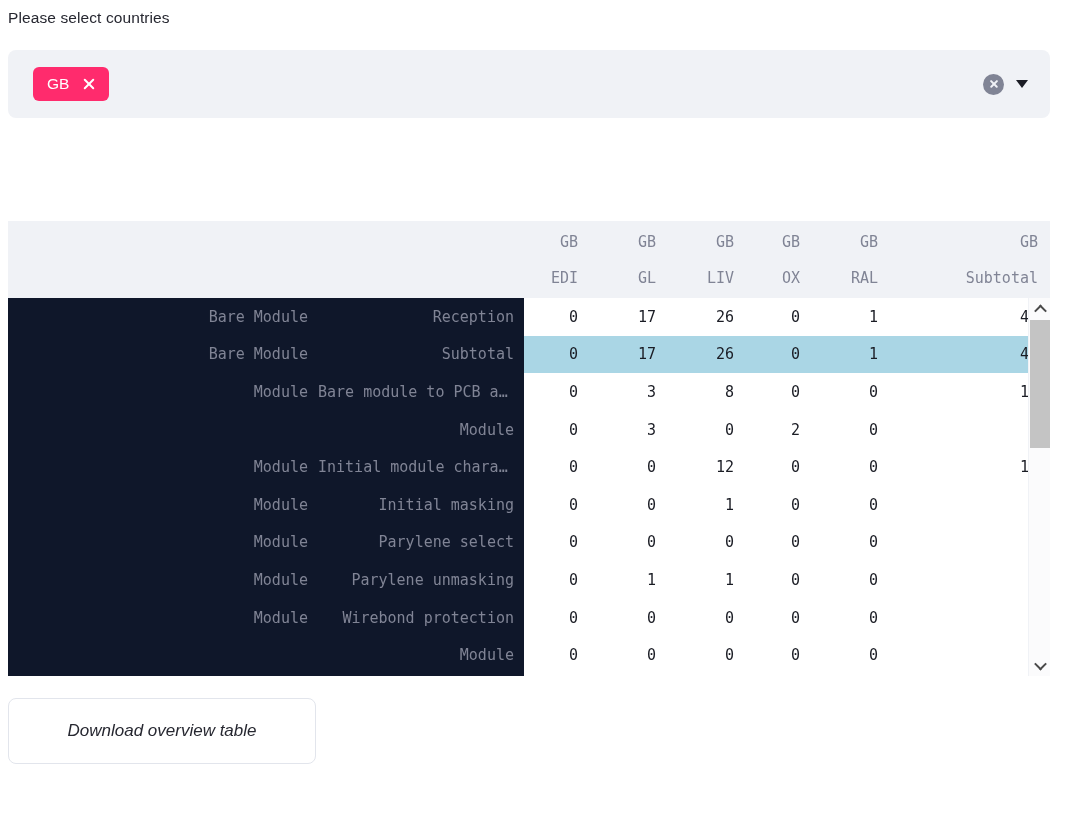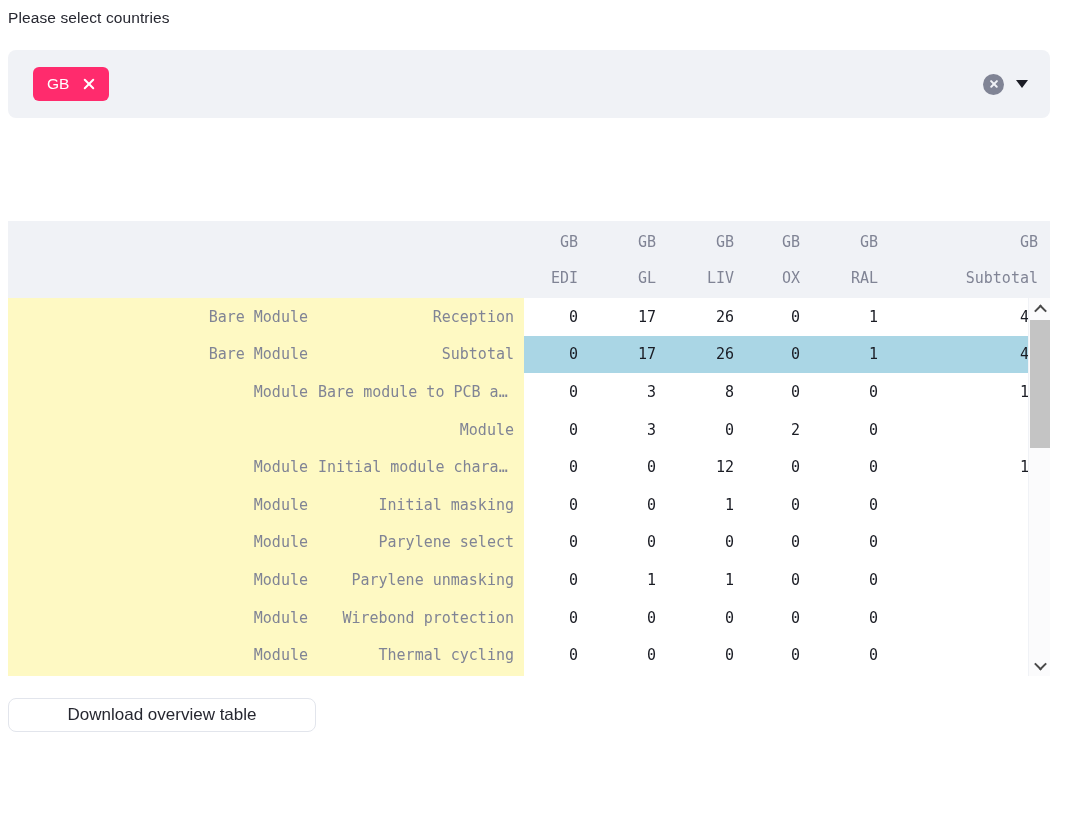--- a/index.html
+++ b/index.html
@@ -63,21 +63,21 @@
 
   
   .btn {
     position: absolute;
     background: #ffffff; border: 1px solid #e2e5ec; border-radius: 8px;
     color: #262730; font-size: 17px; font-family: "Liberation Sans", sans-serif;
     display: flex; align-items: center; justify-content: center;
     cursor: pointer; padding: 0 18px;
   }
   #btn-generate-table { left: 8px; top: 146px; width: 476px; height: 50px; }
-  #btn-download-table { left: 8px; top: 698px; width: 308px; height: 34px; }
+  #btn-download-table { left: 8px; top: 698px; width: 308px; height: 66px; font-style: italic; }
   #btn-generate-pie   { left: 8px; top: 774px; width: 514px; height: 50px; }
 
   
   .table-wrap {
     position: absolute; left: 8px; top: 221px;
     width: 1042px; height: 455px;
     background: #f0f2f6;
     overflow: hidden;
   }
   .dataframe {
@@ -94,21 +94,21 @@
   .th {
     display: flex; flex-direction: column; justify-content: center;
     align-items: flex-end; color: #808495; padding-right: 12px;
     line-height: 36px;
   }
   .th-l1, .th-l2 { display: block; }
 
   
   .tbody-area { position: relative; display: flex; height: 378px; }
   .rowhead-col {
-    width: 516px; flex: 0 0 516px; background: #fef9c3;
+    width: 516px; flex: 0 0 516px; background: #0f172a;
   }
   .grid-col {
     flex: 1 1 auto; background: #ffffff; position: relative; overflow: hidden;
   }
   .rh-row {
     height: 37.6px; display: flex; align-items: center;
     justify-content: flex-end; color: #808495; gap: 0;
   }
   .rh-cat {
     width: 300px; text-align: right; padding-right: 10px;
@@ -238,21 +238,20 @@
             <div class="rh-row">
               <span class="rh-cat">Module</span>
               <span class="rh-step">Parylene unmasking</span>
             </div>
             <div class="rh-row">
               <span class="rh-cat">Module</span>
               <span class="rh-step">Wirebond protection</span>
             </div>
             <div class="rh-row">
               <span class="rh-cat">Module</span>
-              <span class="rh-step">Thermal cycling</span>
             </div>
           </div>
         <div class="grid-col" id="data-grid">
             <div class="d-row">
               <span class="d-cell" style="width: 66px; flex: 0 0 66px;">0</span>
               <span class="d-cell" style="width: 78px; flex: 0 0 78px;">17</span>
               <span class="d-cell" style="width: 78px; flex: 0 0 78px;">26</span>
               <span class="d-cell" style="width: 66px; flex: 0 0 66px;">0</span>
               <span class="d-cell" style="width: 78px; flex: 0 0 78px;">1</span>
               <span class="d-cell" style="width: 160px; flex: 0 0 160px;">44</span>

